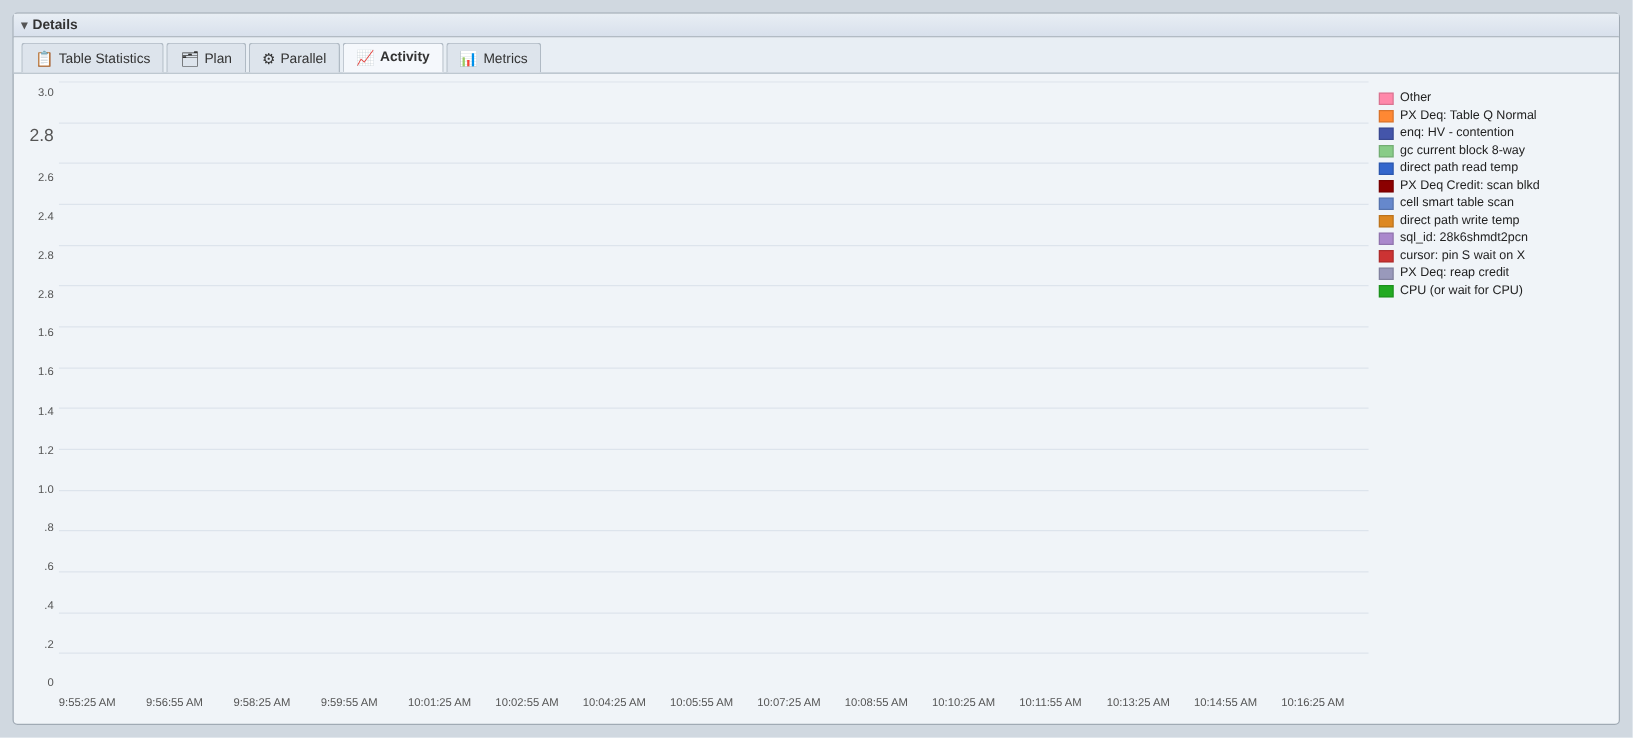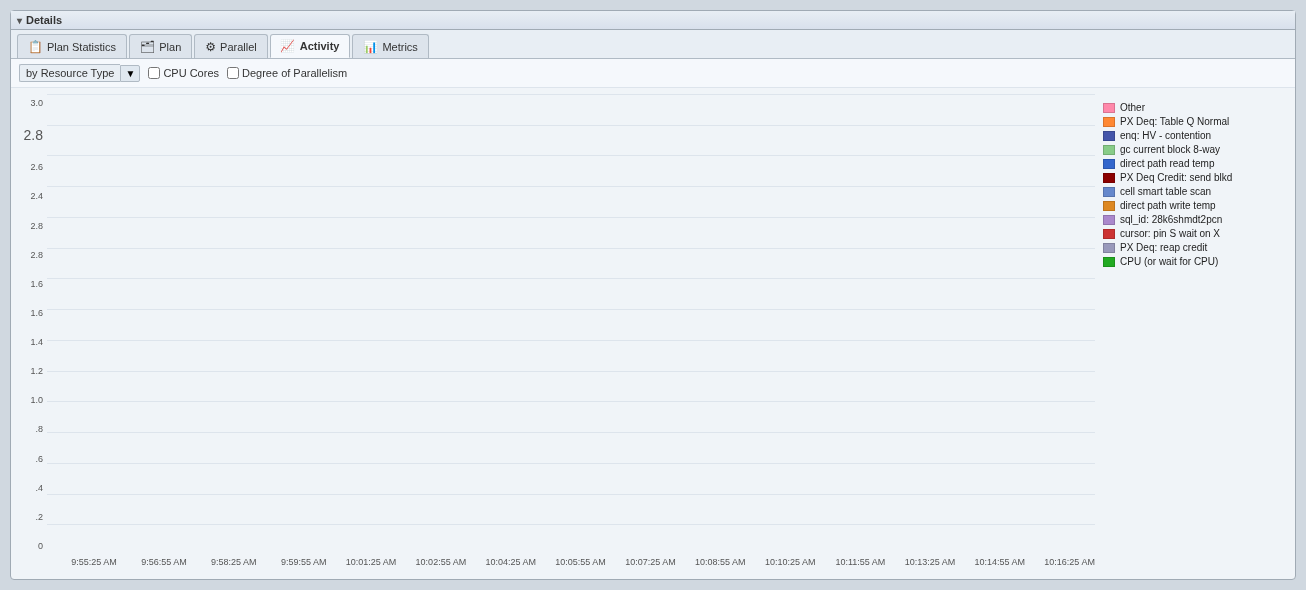--- a/index.html
+++ b/index.html
@@ -165,21 +165,21 @@
       height: 24px;
       display: flex;
       align-items: flex-start;
       padding-top: 2px;
       font-size: 9px;
       color: #555;
       overflow: hidden;
     }
     .x-label {
       flex: 1;
-      text-align: right;
+      text-align: left;
       white-space: nowrap;
       overflow: hidden;
       text-overflow: clip;
       font-size: 9px;
     }
     .legend-area {
       width: 200px;
       padding: 8px 8px 8px 8px;
       display: flex;
       flex-direction: column;
@@ -210,54 +210,40 @@
 <div class="panel">
   <div class="panel-header">
     <span class="collapse-icon">▾</span>
     <span>Details</span>
   </div>
 
   <div class="tabs-row">
 
   <div class="tab">
         <span class="tab-icon">📋</span>
-        <span>Plan Statistics</span>
+        <span>Table Statistics</span>
       </div>
       <div class="tab">
         <span class="tab-icon">🗂</span>
         <span>Plan</span>
       </div>
       <div class="tab">
         <span class="tab-icon">⚙</span>
         <span>Parallel</span>
       </div>
       <div class="tab active">
         <span class="tab-icon">📈</span>
         <span>Activity</span>
       </div>
       <div class="tab">
         <span class="tab-icon">📊</span>
         <span>Metrics</span>
       </div>
     </div>
 
-  <div class="toolbar">
-    <div class="dropdown-container">
-      <span class="dropdown-label">by Resource Type</span>
-      <span class="dropdown-arrow">▼</span>
-    </div>
-    <div class="checkbox-item">
-      <input type="checkbox" style="">
-      <span>CPU Cores</span>
-    </div>
-    <div class="checkbox-item">
-      <input type="checkbox" style="">
-      <span>Degree of Parallelism</span>
-    </div>
-  </div>
 
   <div class="chart-area">
     <div class="y-axis">
 
     <div style="font-size: 9px; color: rgb(85, 85, 85);">3.0</div>
         <div style="font-size: 14px; color: rgb(85, 85, 85);">2.8</div>
         <div style="font-size: 9px; color: rgb(85, 85, 85);">2.6</div>
         <div style="font-size: 9px; color: rgb(85, 85, 85);">2.4</div>
         <div style="font-size: 9px; color: rgb(85, 85, 85);">2.8</div>
         <div style="font-size: 9px; color: rgb(85, 85, 85);">2.8</div>
@@ -553,21 +539,21 @@
         <div class="legend-item">
           <div class="legend-color" style="background:#88cc88"></div>
           <span class="legend-label">gc current block 8-way</span>
         </div>
         <div class="legend-item">
           <div class="legend-color" style="background:#3366cc"></div>
           <span class="legend-label">direct path read temp</span>
         </div>
         <div class="legend-item">
           <div class="legend-color" style="background:#8b0000"></div>
-          <span class="legend-label">PX Deq Credit: send blkd</span>
+          <span class="legend-label">PX Deq Credit: scan blkd</span>
         </div>
         <div class="legend-item">
           <div class="legend-color" style="background:#6688cc"></div>
           <span class="legend-label">cell smart table scan</span>
         </div>
         <div class="legend-item">
           <div class="legend-color" style="background:#dd8822"></div>
           <span class="legend-label">direct path write temp</span>
         </div>
         <div class="legend-item">

